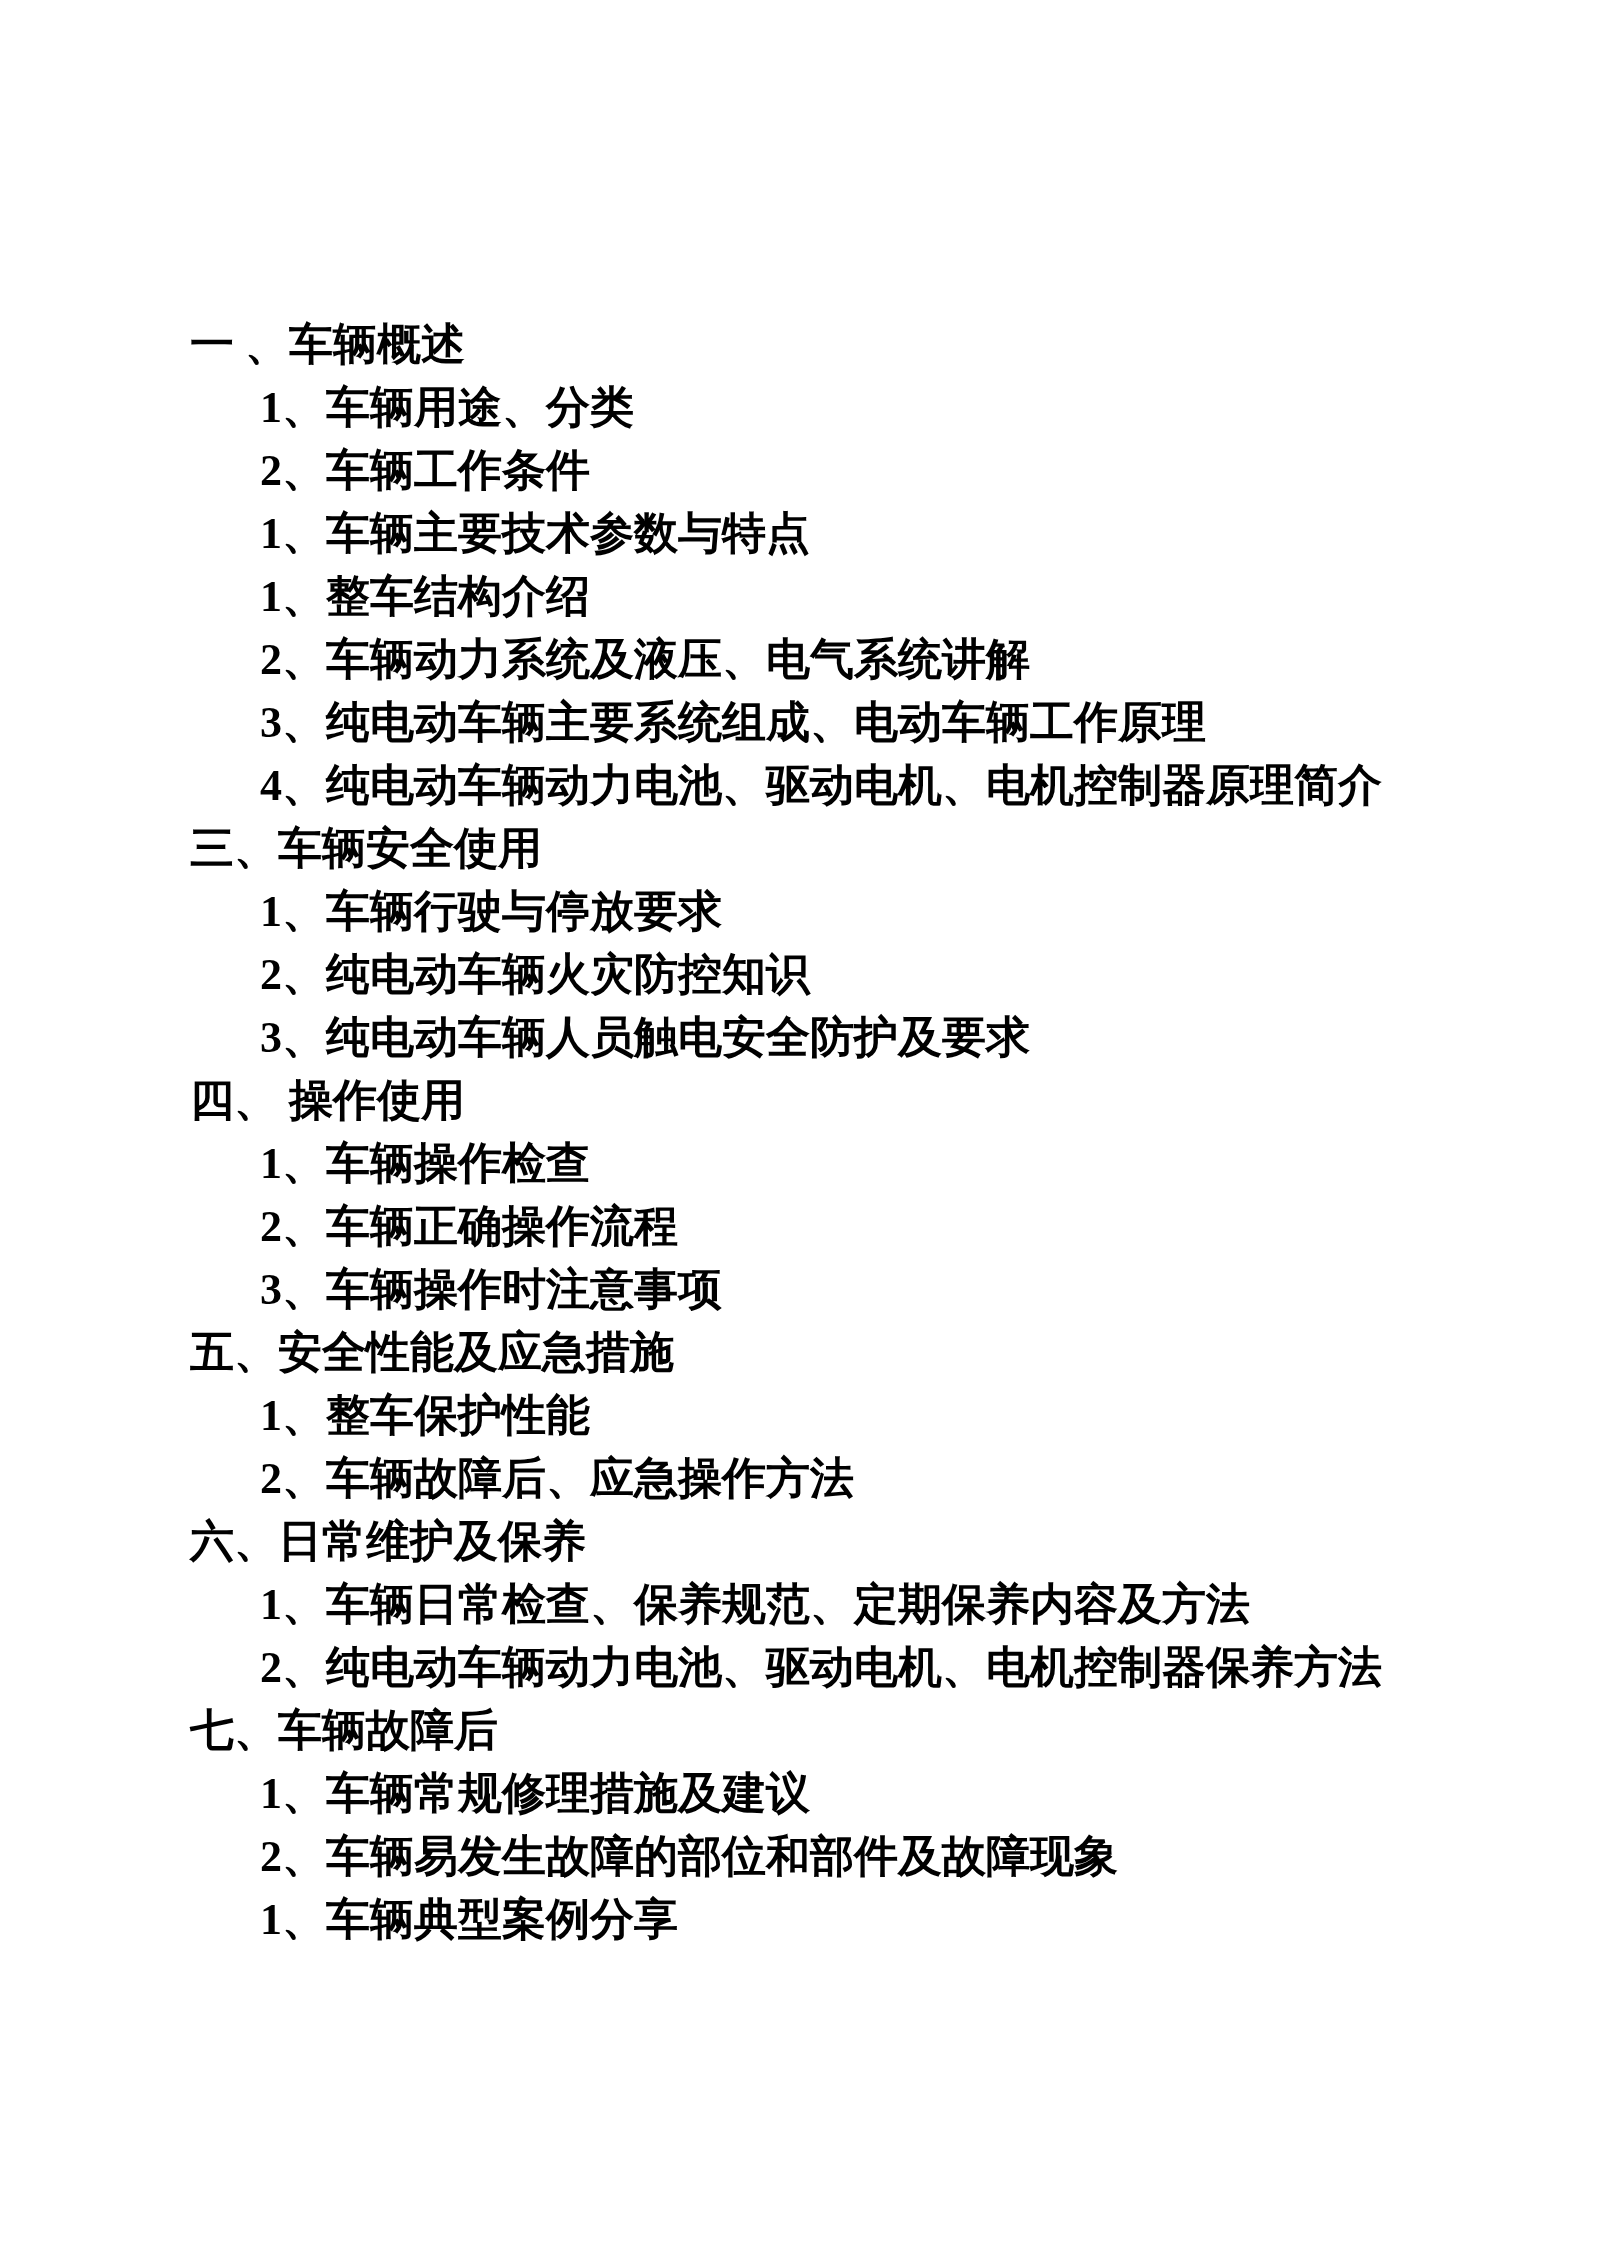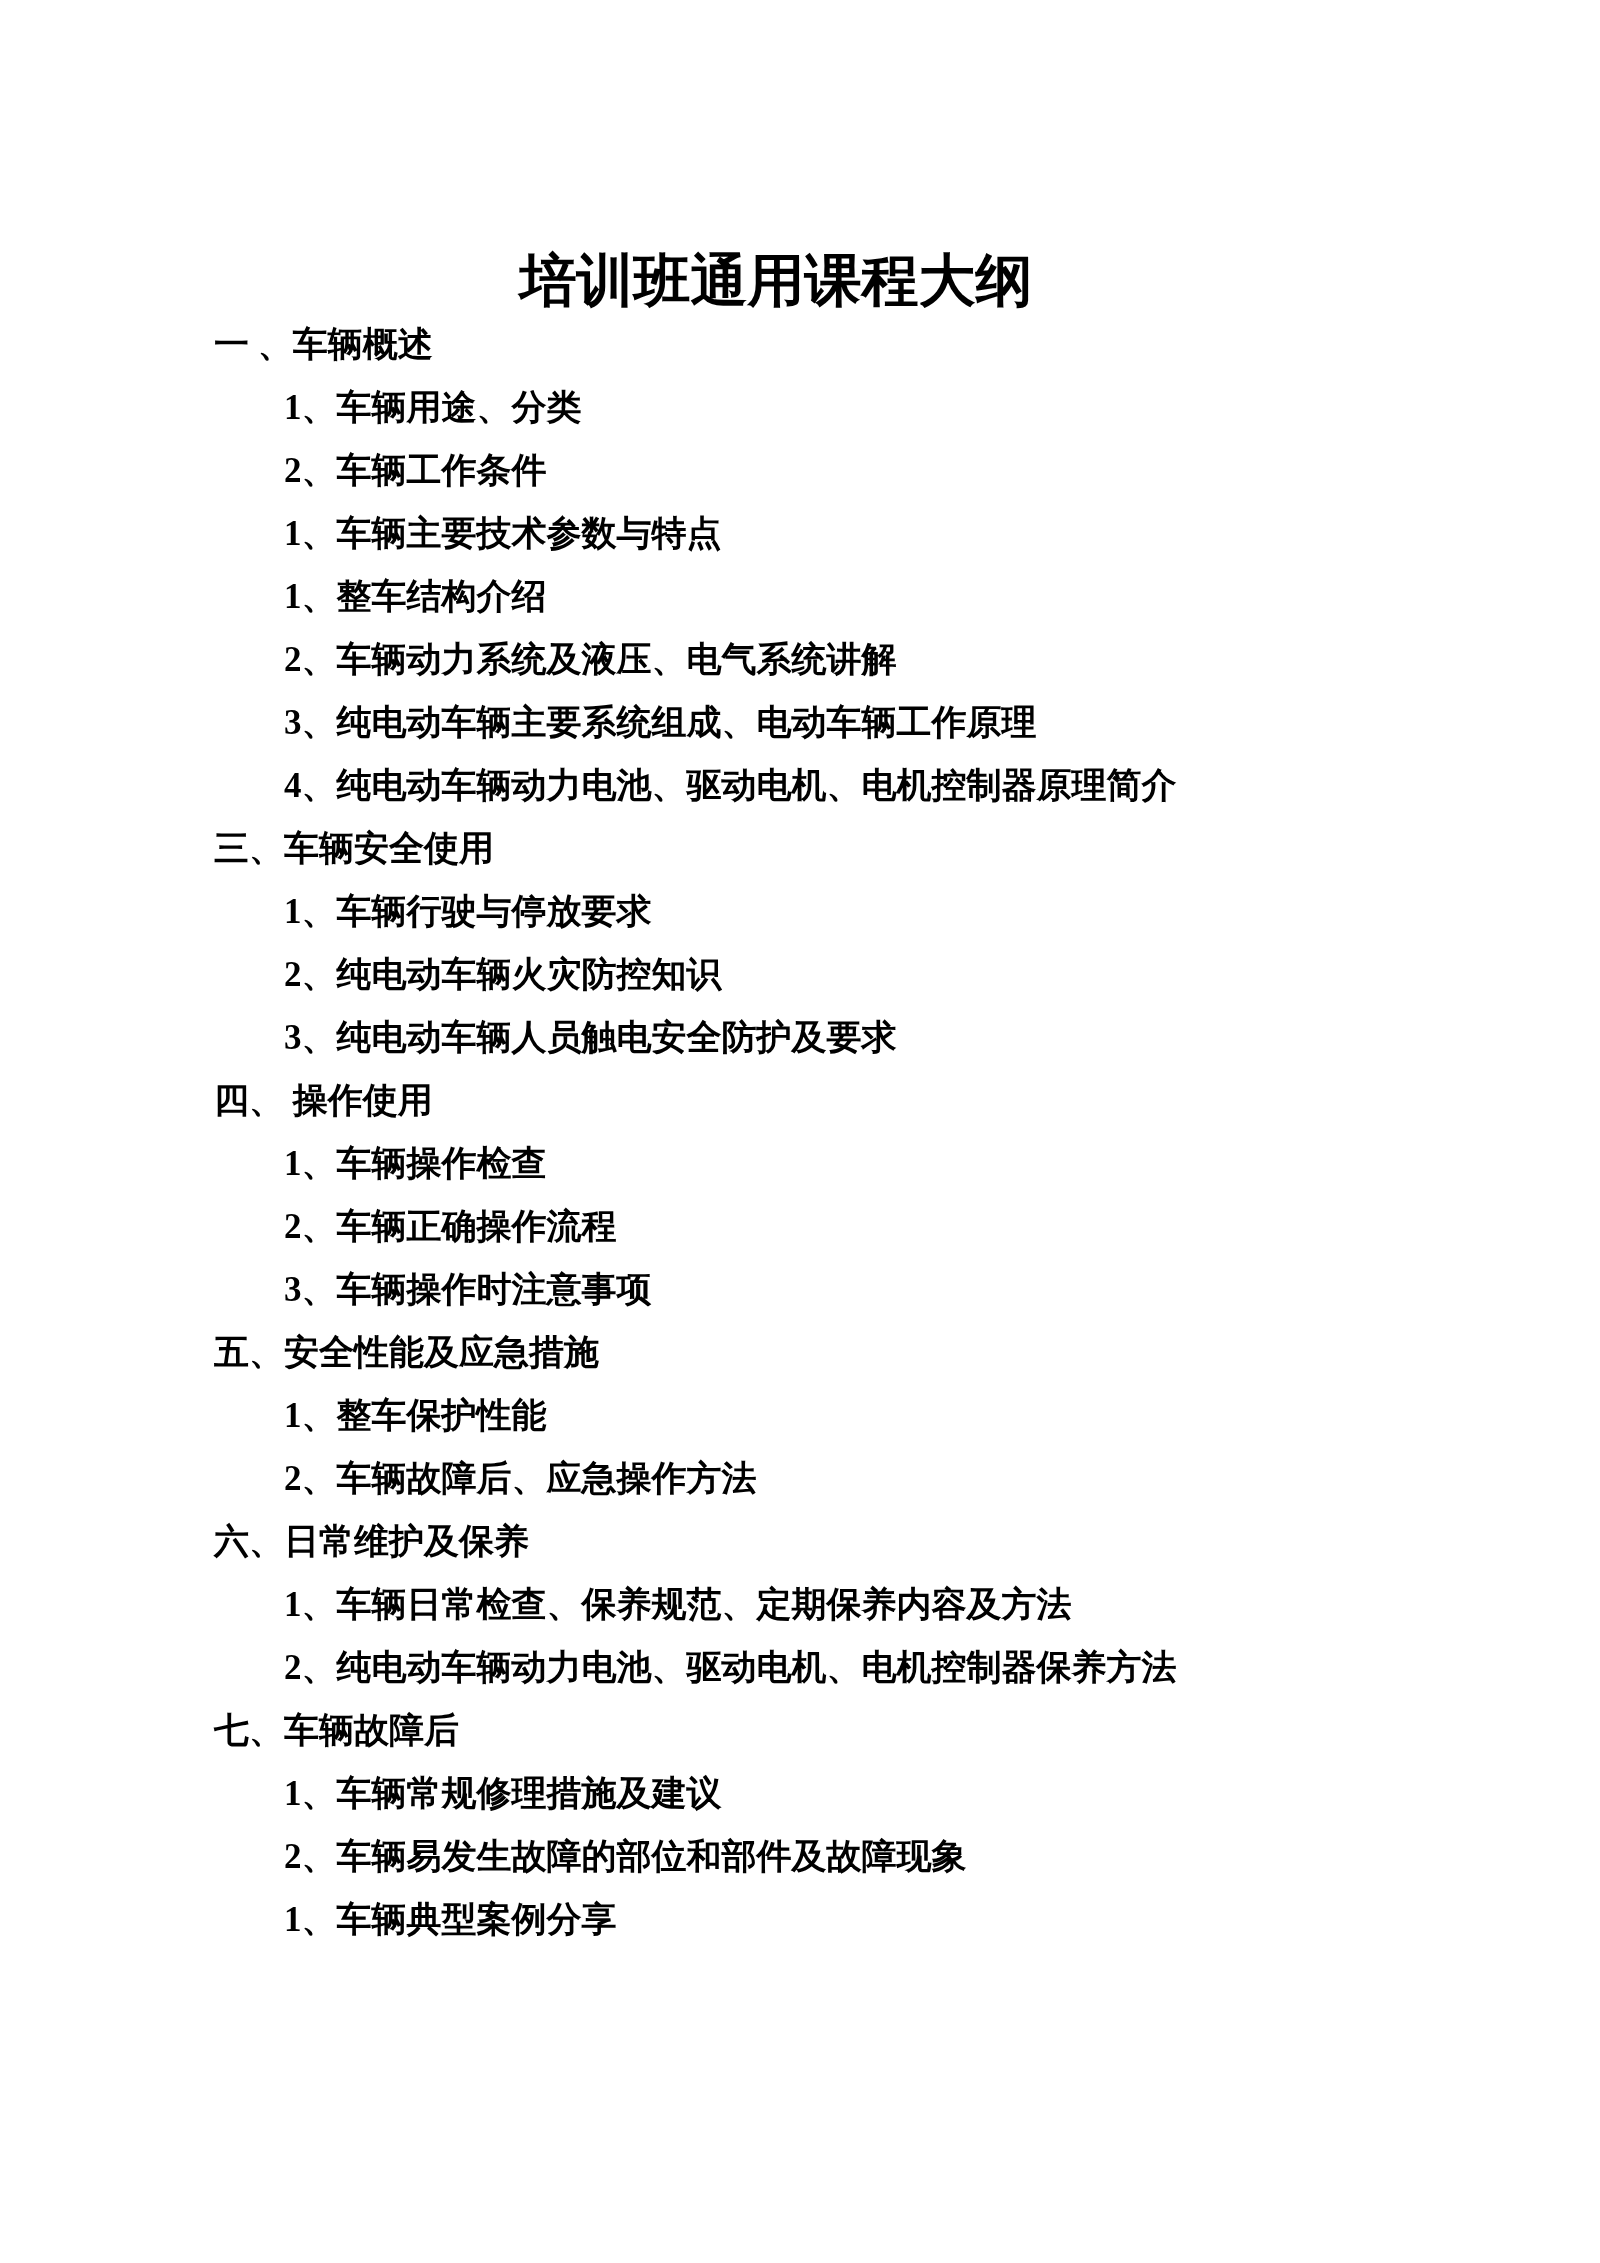--- a/index.html
+++ b/index.html
@@ -30,39 +30,37 @@
   }
   .content {
     position: absolute;
     top: 313px;
     left: 0;
     width: 1600px;
   }
   .line {
     height: 63px;
     line-height: 63px;
-    font-size: 35px;
+    font-size: 44px;
     white-space: pre;
-    margin-left: 24px;
   }
   .heading {
     padding-left: 190px;
     font-weight: bold;
   }
   .item {
     padding-left: 260px;
     font-weight: bold;
   }
 </style>
 </head>
 <body>
 
 <div class="page">
 
-  <div class="doc-title">培训班通用课程大纲</div>
 
   <div class="content">
 
     <div class="line heading">一 、车辆概述</div>
     <div class="line item">1、车辆用途、分类</div>
     <div class="line item">2、车辆工作条件</div>
     <div class="line item">1、车辆主要技术参数与特点</div>
 
     <div class="line item">1、整车结构介绍</div>
     <div class="line item">2、车辆动力系统及液压、电气系统讲解</div>

